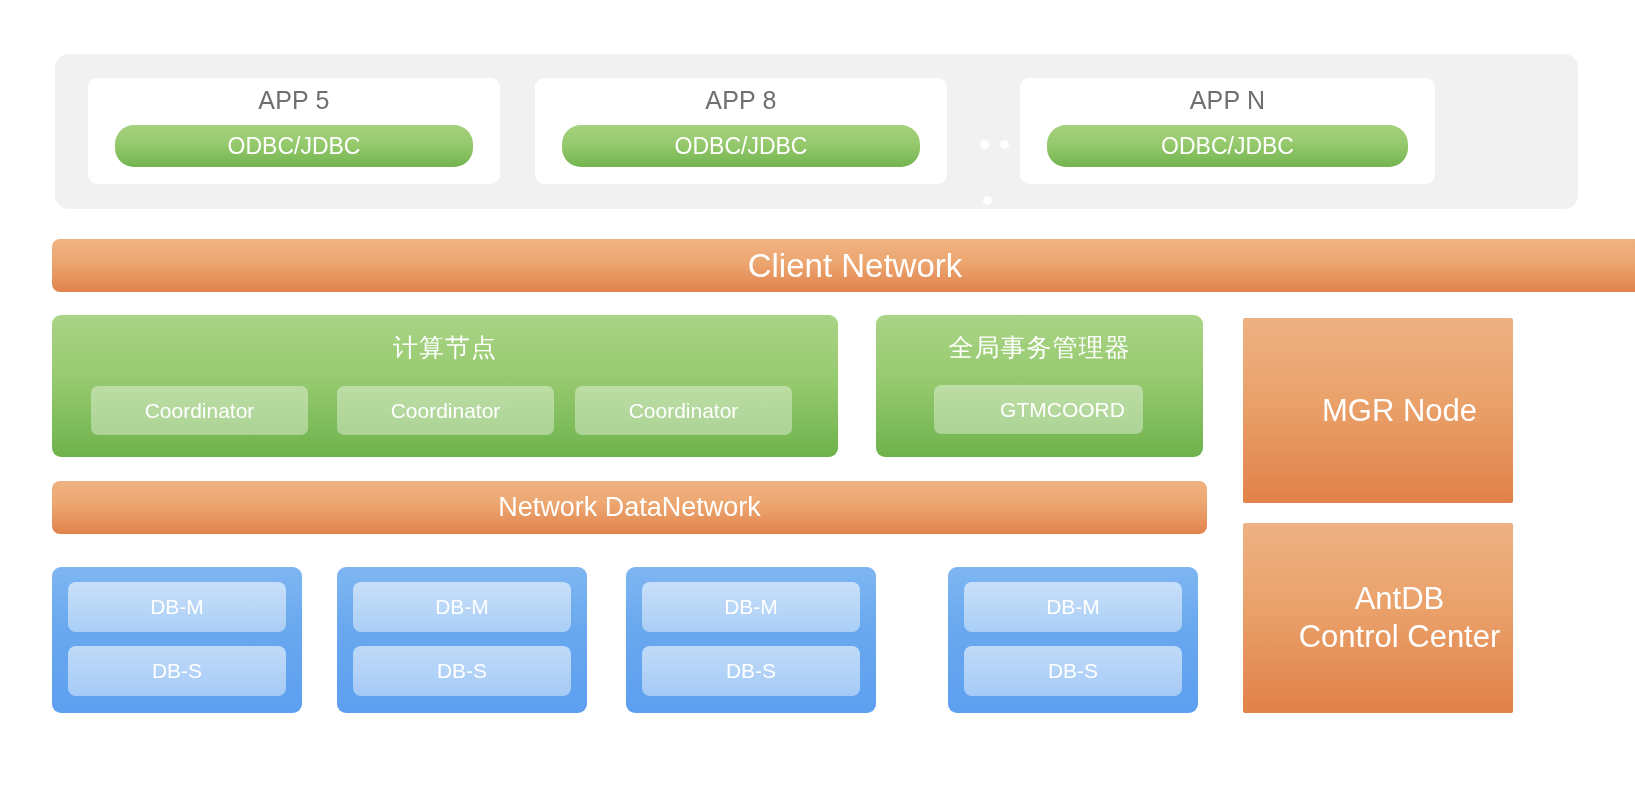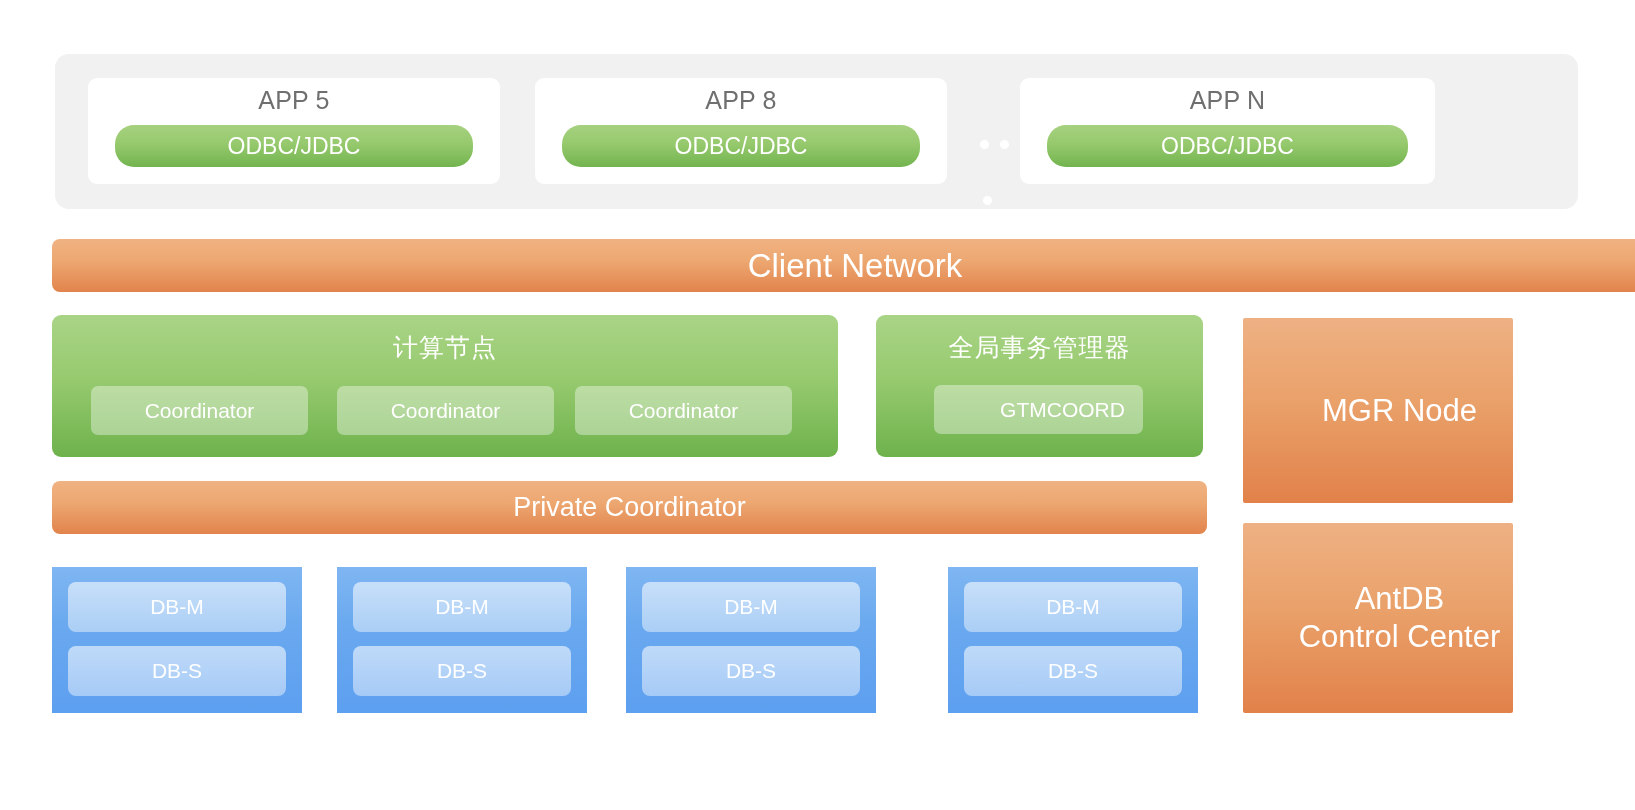--- a/index.html
+++ b/index.html
@@ -167,21 +167,21 @@
   }
   .mgr-node { top: 318px; height: 185px; }
   .control-center { top: 523px; height: 190px; }
 
   
   .db-group {
     position: absolute;
     top: 567px;
     width: 250px;
     height: 146px;
-    border-radius: 0;
+    border-radius: 9px;
     background: linear-gradient(to bottom, #7fb6f2 0%, #6aa9ef 40%, #5d9ff0 100%);
     box-sizing: border-box;
   }
   .db-group.g1 { left: 52px; }
   .db-group.g2 { left: 337px; }
   .db-group.g3 { left: 626px; }
   .db-group.g4 { left: 948px; }
 
   .db-box {
     position: absolute;
@@ -245,21 +245,21 @@
 
   <div class="side-block mgr-node">MGR Node</div>
 
   <div class="side-block control-center">
     <div>
       <span>AntDB</span><br>
       <span>Control Center</span>
     </div>
   </div>
 
-  <div class="net-bar private-net">Private Coordinator</div>
+  <div class="net-bar private-net">Network DataNetwork</div>
 
   <div class="db-group g1">
     <div class="db-box m">DB-M</div>
     <div class="db-box s">DB-S</div>
   </div>
 
   <div class="db-group g2">
     <div class="db-box m">DB-M</div>
     <div class="db-box s">DB-S</div>
   </div>

